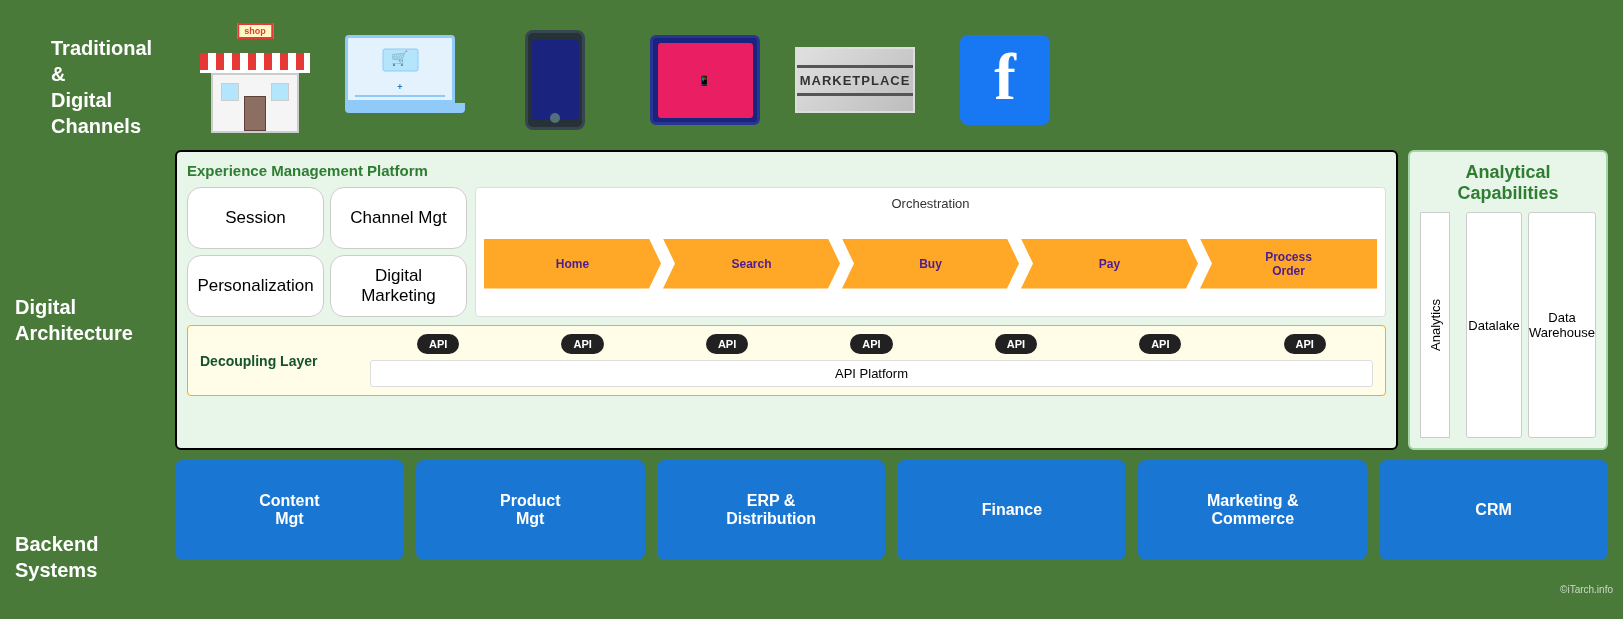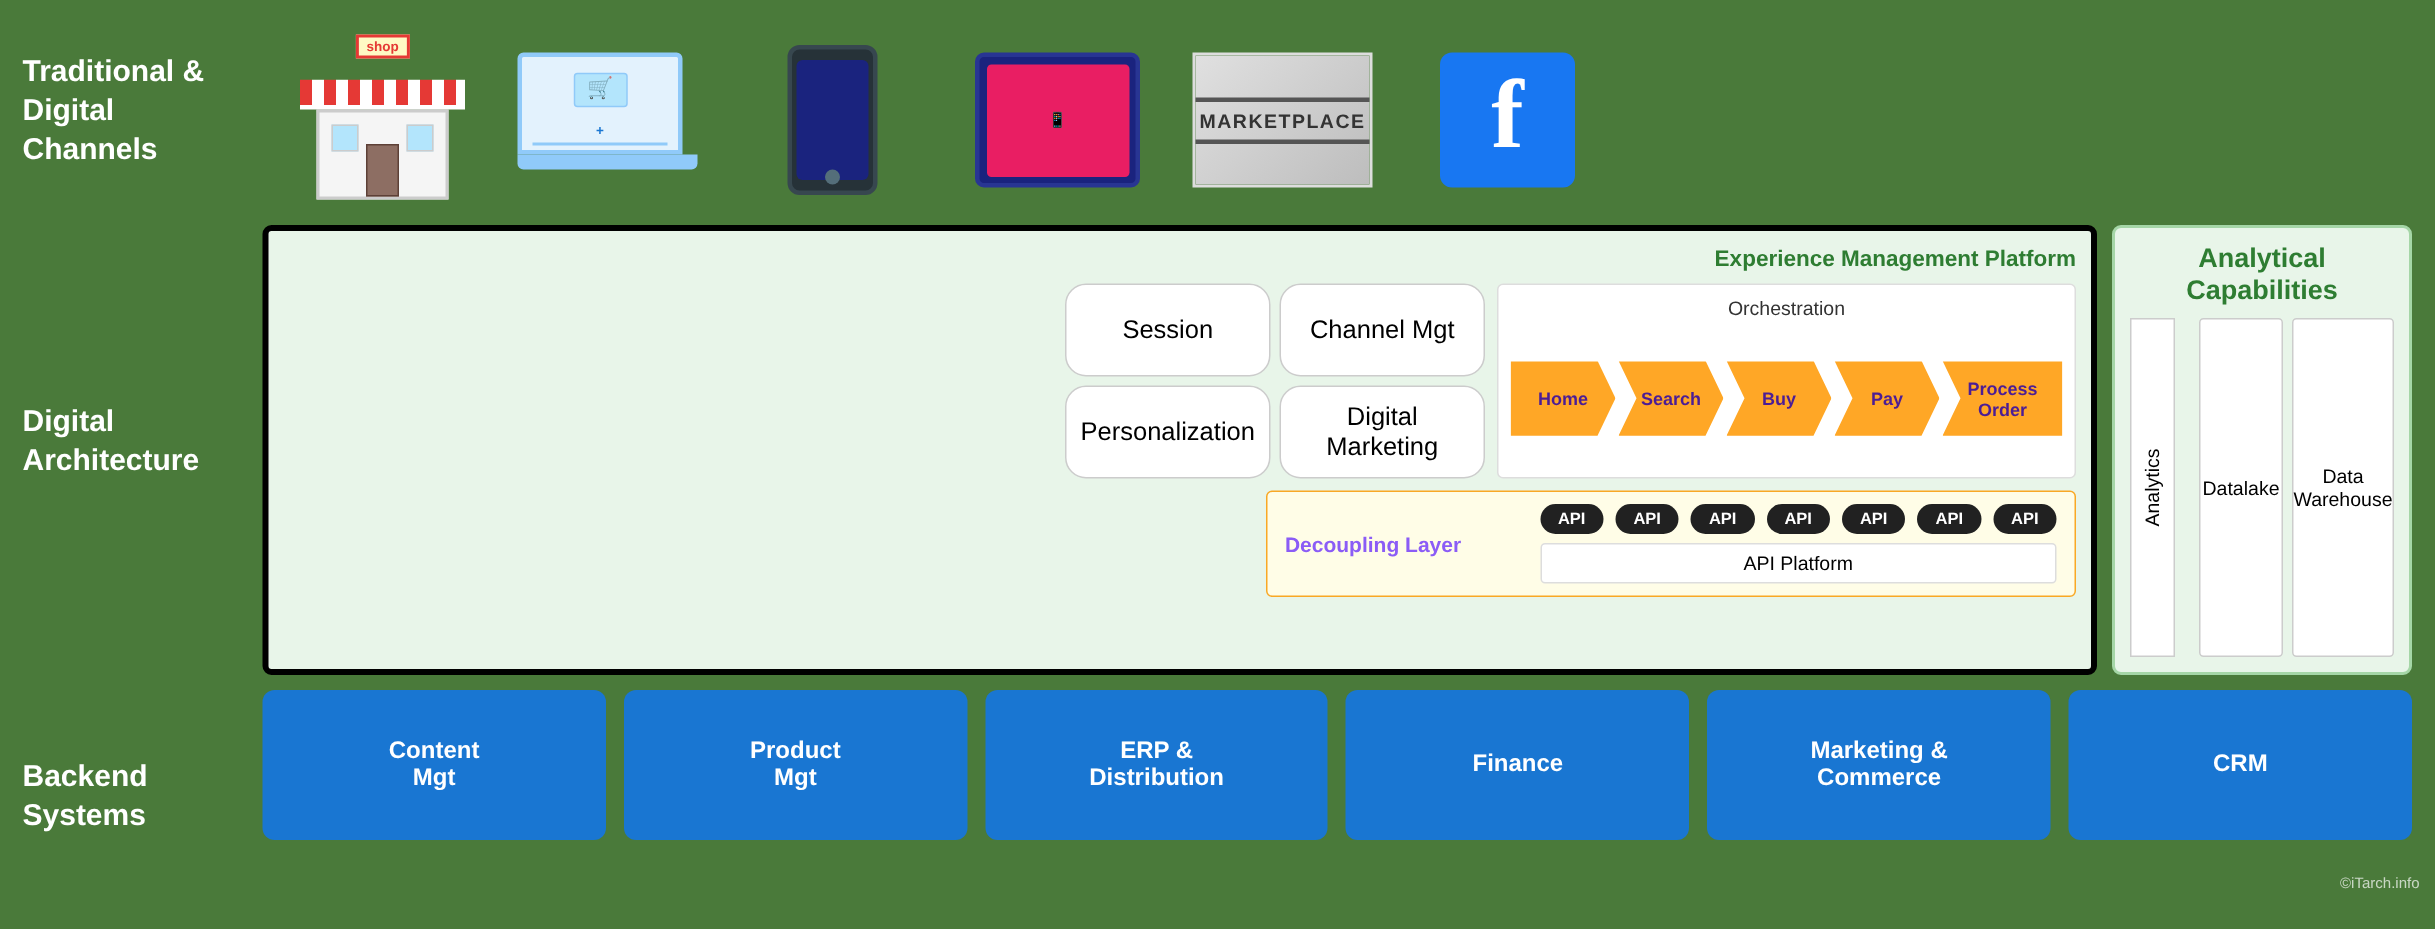--- a/index.html
+++ b/index.html
@@ -25,20 +25,21 @@
       flex-direction: column;
       padding: 10px 15px;
     }
 
     .label-traditional {
       font-size: 20px;
       font-weight: bold;
       color: white;
       margin-top: 25px;
       line-height: 1.3;
+      margin-left: 36px;
     }
 
     .label-digital {
       font-size: 20px;
       font-weight: bold;
       color: white;
       margin-top: 155px;
       line-height: 1.3;
     }
 
@@ -223,21 +224,21 @@
       background: #e91e63;
       border-radius: 3px;
       display: flex;
       align-items: center;
       justify-content: center;
     }
 
     
     .marketplace-icon-wrap {
       width: 120px;
-      height: 90px;
+      height: 66px;
       background: #f5f5f5;
       border: 2px solid #ddd;
       display: flex;
       flex-direction: column;
       align-items: center;
       justify-content: center;
       position: relative;
       overflow: hidden;
     }
     .marketplace-bg {
@@ -282,27 +283,26 @@
     .architecture-row {
       display: flex;
       gap: 10px;
       height: 300px;
       padding: 0 5px;
     }
 
     .experience-platform {
       flex: 1;
       background: #e8f5e9;
-      border: 4px solid #000000;
+      border: 2px solid #000000;
       border-radius: 6px;
       padding: 10px;
       display: flex;
       flex-direction: column;
       gap: 8px;
-      align-items: flex-end;
     }
 
     .platform-title {
       font-size: 15px;
       font-weight: bold;
       color: #2e7d32;
     }
 
     .platform-top {
       display: flex;
@@ -394,21 +394,21 @@
       border-radius: 4px;
       padding: 8px 12px;
       display: flex;
       align-items: center;
       gap: 10px;
     }
 
     .decoupling-label {
       font-size: 14px;
       font-weight: bold;
-      color: #8b5cf6;
+      color: #14532d;
       white-space: nowrap;
       width: 160px;
     }
 
     .api-bubbles-and-platform {
       flex: 1;
       display: flex;
       flex-direction: column;
       gap: 6px;
     }

